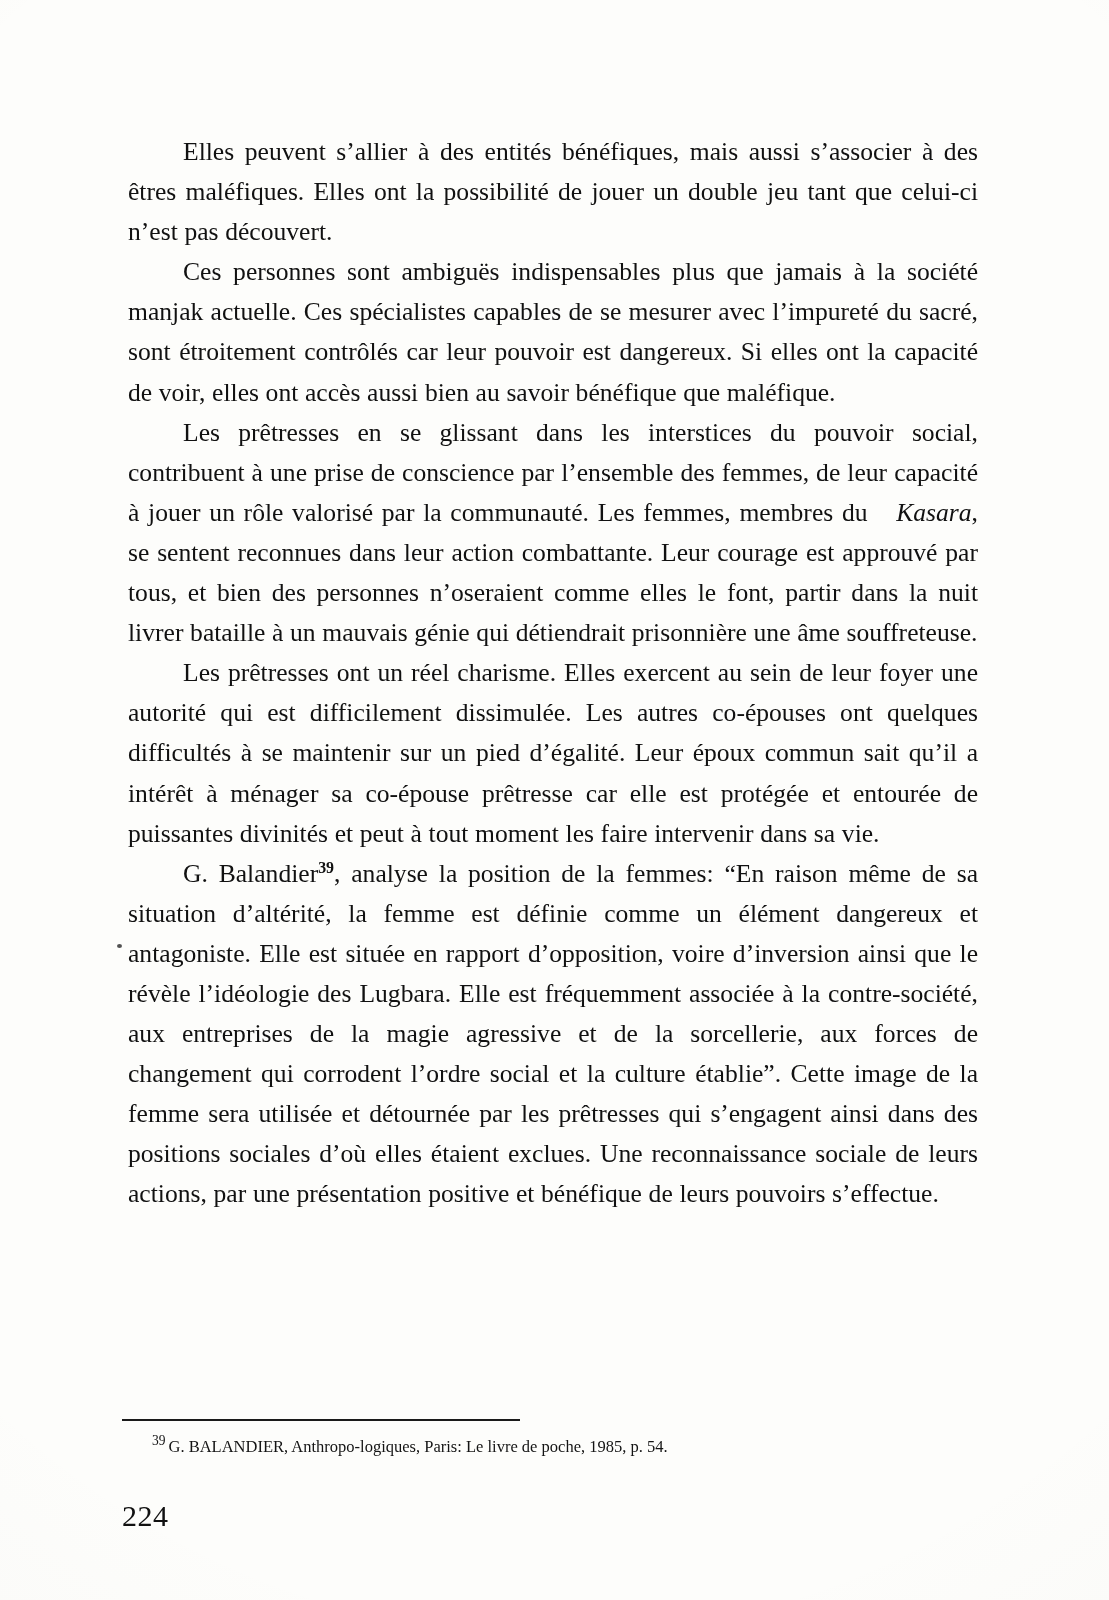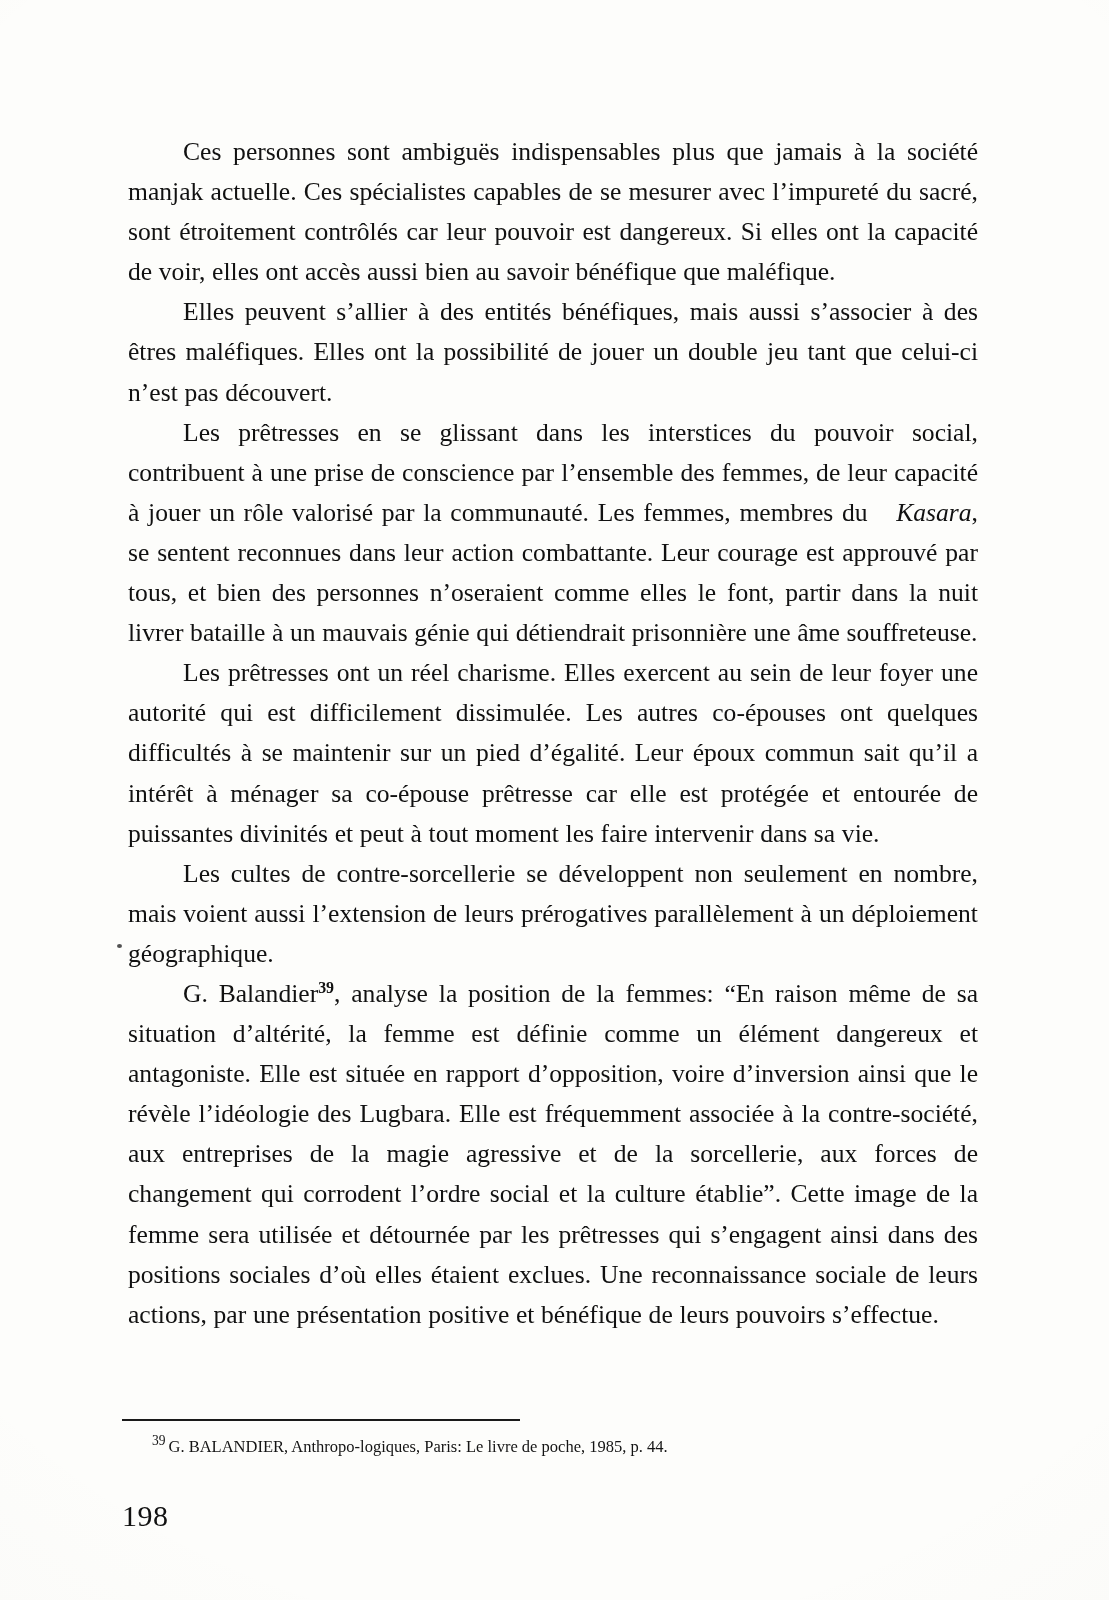--- a/index.html
+++ b/index.html
@@ -118,35 +118,34 @@
 </style>
 </head>
 <body>
 
 <div class="page">
 
   <div class="paper-grain"></div>
 
   <div class="text-column">
 
+    <p class="body-par">Elles peuvent s’allier à des entités bénéfiques, mais aussi s’associer à des êtres maléfiques. Elles ont la possibilité de jouer un double jeu tant que celui-ci n’est pas découvert.</p>
+
     <p class="body-par">Ces personnes sont ambiguës indispensables plus que jamais à la société manjak actuelle. Ces spécialistes capables de se mesurer avec l’impureté du sacré, sont étroitement contrôlés car leur pouvoir est dangereux. Si elles ont la capacité de voir, elles ont accès aussi bien au savoir bénéfique que maléfique.</p>
-
-    <p class="body-par">Elles peuvent s’allier à des entités bénéfiques, mais aussi s’associer à des êtres maléfiques. Elles ont la possibilité de jouer un double jeu tant que celui-ci n’est pas découvert.</p>
 
     <p class="body-par"><span>Les prêtresses en se glissant dans les interstices du pouvoir social, contribuent à une prise de conscience par l’ensemble des femmes, de leur capacité à jouer un rôle valorisé par la communauté. Les femmes, membres du </span><span class="ital">Kasara</span><span>, se sentent reconnues dans leur action combattante. Leur courage est approuvé par tous, et bien des personnes n’oseraient comme elles le font, partir dans la nuit livrer bataille à un mauvais génie qui détiendrait prisonnière une âme souffreteuse.</span></p>
 
     <p class="body-par">Les prêtresses ont un réel charisme. Elles exercent au sein de leur foyer une autorité qui est difficilement dissimulée. Les autres co-épouses ont quelques difficultés à se maintenir sur un pied d’égalité. Leur époux commun sait qu’il a intérêt à ménager sa co-épouse prêtresse car elle est protégée et entourée de puissantes divinités et peut à tout moment les faire intervenir dans sa vie.</p>
 
-    <p class="body-par">Les cultes de contre-sorcellerie se développent non seulement en nombre, mais voient aussi l’extension de leurs prérogatives parallèlement à un déploiement géographique.</p>
 
     <p class="body-par"><span>G. Balandier</span><sup class="footnote-ref">39</sup><span>, analyse la position de la femmes: “En raison même de sa situation d’altérité, la femme est définie comme un élément dangereux et antagoniste. Elle est située en rapport d’opposition, voire d’inversion ainsi que le révèle l’idéologie des Lugbara. Elle est fréquemment associée à la contre-société, aux entreprises de la magie agressive et de la sorcellerie, aux forces de changement qui corrodent l’ordre social et la culture établie”. Cette image de la femme sera utilisée et détournée par les prêtresses qui s’engagent ainsi dans des positions sociales d’où elles étaient exclues. Une reconnaissance sociale de leurs actions, par une présentation positive et bénéfique de leurs pouvoirs s’effectue.</span></p>
 
   </div>
 
   <div class="scan-speck"></div>
 
   <div class="footnote-rule"></div>
 
-  <div class="footnote"><span class="fn-num">39</span><span>G. BALANDIER,</span> <span class="fn-title">Anthropo-logiques</span><span>, Paris: Le livre de poche, 1985, p. 44.</span></div>
+  <div class="footnote"><span class="fn-num">39</span><span>G. BALANDIER,</span> <span class="fn-title">Anthropo-logiques</span><span>, Paris: Le livre de poche, 1985, p. 54.</span></div>
 
-  <div class="page-number">198</div>
+  <div class="page-number">224</div>
 
 </div>
 
 </body></html>

